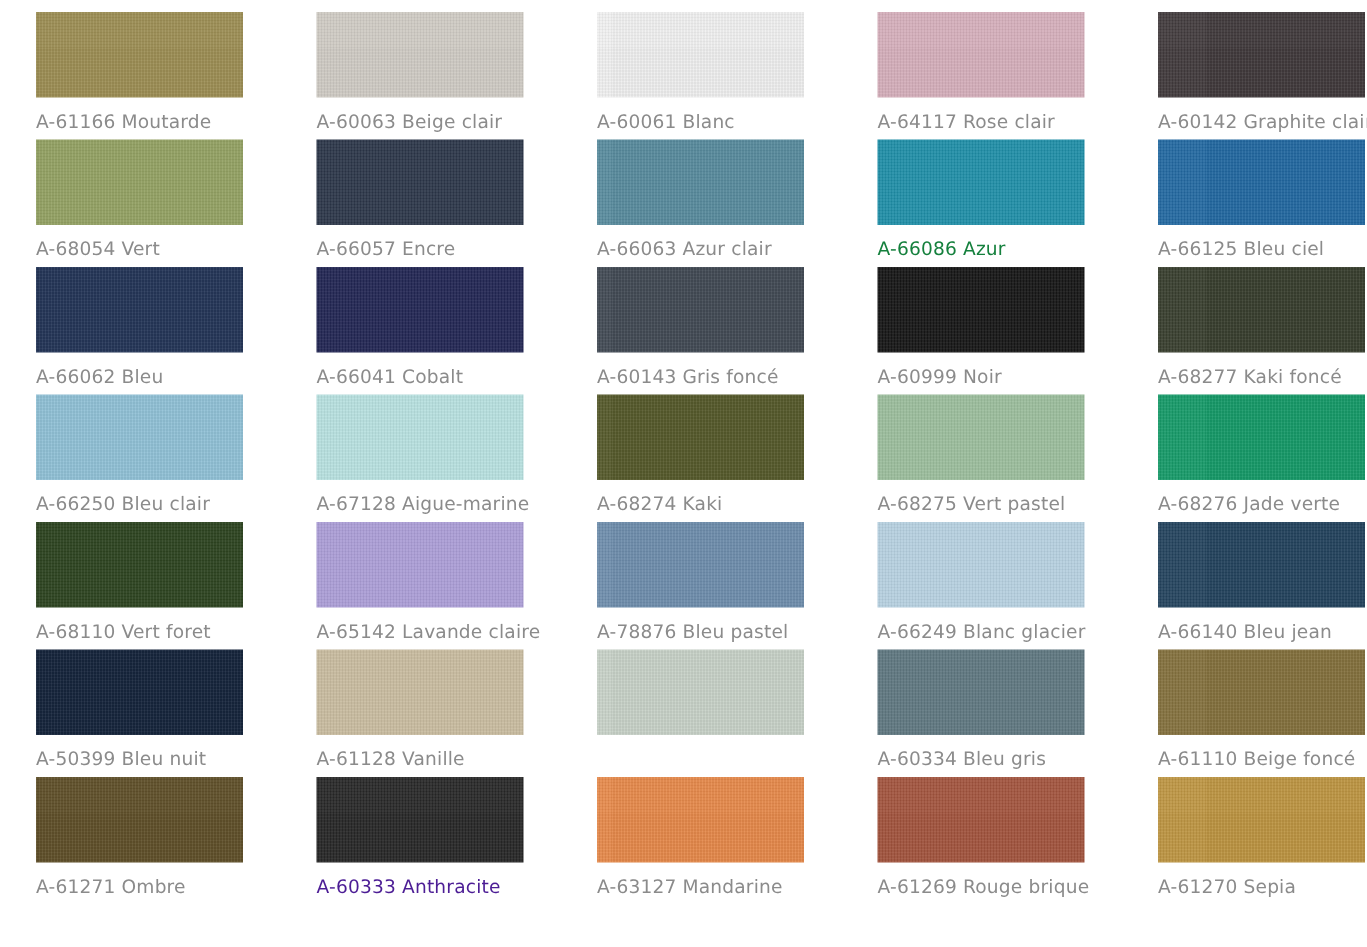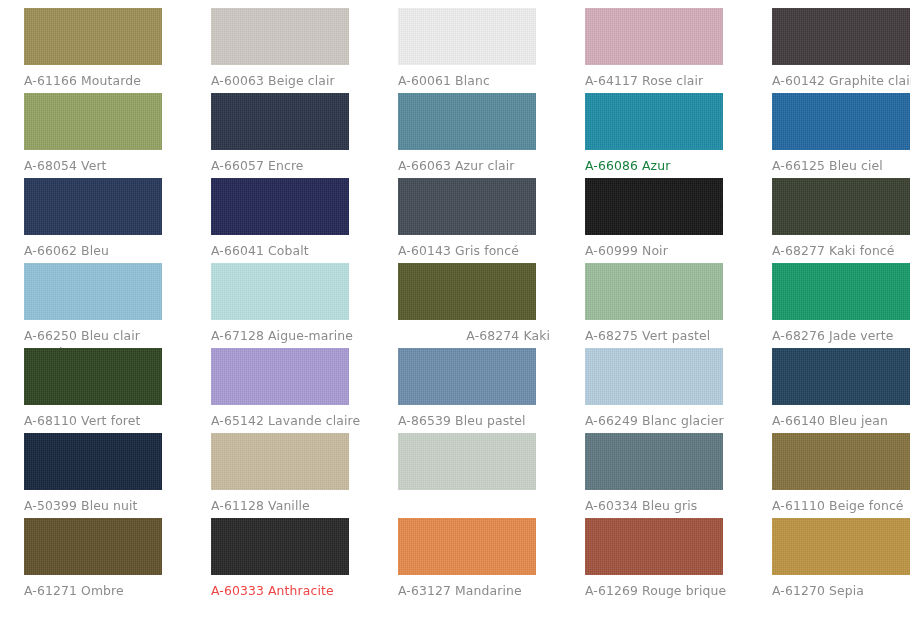--- a/index.html
+++ b/index.html
@@ -132,41 +132,41 @@
     <div class="swatch-cell">
       <div class="swatch-chip" style="background-color: rgb(146, 194, 215);"></div>
       <div class="swatch-label" style="color: rgb(139, 139, 139);">A-66250 Bleu clair pastel</div>
     </div>
     <div class="swatch-cell">
       <div class="swatch-chip" style="background-color: rgb(183, 224, 223);"></div>
       <div class="swatch-label" style="color: rgb(139, 139, 139);">A-67128 Aigue-marine</div>
     </div>
     <div class="swatch-cell">
       <div class="swatch-chip" style="background-color: rgb(86, 90, 44);"></div>
-      <div class="swatch-label" style="color: rgb(139, 139, 139); text-align: right;">A-68274 Kaki</div>
+      <div class="swatch-label" style="color: rgb(139, 139, 139);">A-68274 Kaki</div>
     </div>
     <div class="swatch-cell">
       <div class="swatch-chip" style="background-color: rgb(155, 189, 156);"></div>
       <div class="swatch-label" style="color: rgb(139, 139, 139);">A-68275 Vert pastel</div>
     </div>
     <div class="swatch-cell">
       <div class="swatch-chip" style="background-color: rgb(23, 154, 105);"></div>
       <div class="swatch-label" style="color: rgb(139, 139, 139);">A-68276 Jade verte</div>
     </div>
     <div class="swatch-cell">
       <div class="swatch-chip" style="background-color: rgb(45, 68, 32);"></div>
       <div class="swatch-label" style="color: rgb(139, 139, 139);">A-68110 Vert foret</div>
     </div>
     <div class="swatch-cell">
       <div class="swatch-chip" style="background-color: rgb(169, 155, 212);"></div>
       <div class="swatch-label" style="color: rgb(139, 139, 139);">A-65142 Lavande claire</div>
     </div>
     <div class="swatch-cell">
       <div class="swatch-chip" style="background-color: rgb(109, 140, 171);"></div>
-      <div class="swatch-label" style="color: rgb(139, 139, 139);">A-86539 Bleu pastel</div>
+      <div class="swatch-label" style="color: rgb(139, 139, 139);">A-78876 Bleu pastel</div>
     </div>
     <div class="swatch-cell">
       <div class="swatch-chip" style="background-color: rgb(180, 206, 222);"></div>
       <div class="swatch-label" style="color: rgb(139, 139, 139);">A-66249 Blanc glacier</div>
     </div>
     <div class="swatch-cell">
       <div class="swatch-chip" style="background-color: rgb(34, 66, 92);"></div>
       <div class="swatch-label" style="color: rgb(139, 139, 139);">A-66140 Bleu jean</div>
     </div>
     <div class="swatch-cell">
@@ -187,21 +187,21 @@
     <div class="swatch-cell">
       <div class="swatch-chip" style="background-color: rgb(132, 113, 62);"></div>
       <div class="swatch-label" style="color: rgb(139, 139, 139);">A-61110 Beige foncé</div>
     </div>
     <div class="swatch-cell">
       <div class="swatch-chip" style="background-color: rgb(96, 80, 42);"></div>
       <div class="swatch-label" style="color: rgb(139, 139, 139);">A-61271 Ombre</div>
     </div>
     <div class="swatch-cell">
       <div class="swatch-chip" style="background-color: rgb(38, 38, 38);"></div>
-      <div class="swatch-label" style="color: #ef4444;">A-60333 Anthracite</div>
+      <div class="swatch-label" style="color: #4c1d95;">A-60333 Anthracite</div>
     </div>
     <div class="swatch-cell">
       <div class="swatch-chip" style="background-color: rgb(229, 137, 75);"></div>
       <div class="swatch-label" style="color: rgb(139, 139, 139);">A-63127 Mandarine</div>
     </div>
     <div class="swatch-cell">
       <div class="swatch-chip" style="background-color: rgb(160, 82, 60);"></div>
       <div class="swatch-label" style="color: rgb(139, 139, 139);">A-61269 Rouge brique</div>
     </div>
     <div class="swatch-cell">

